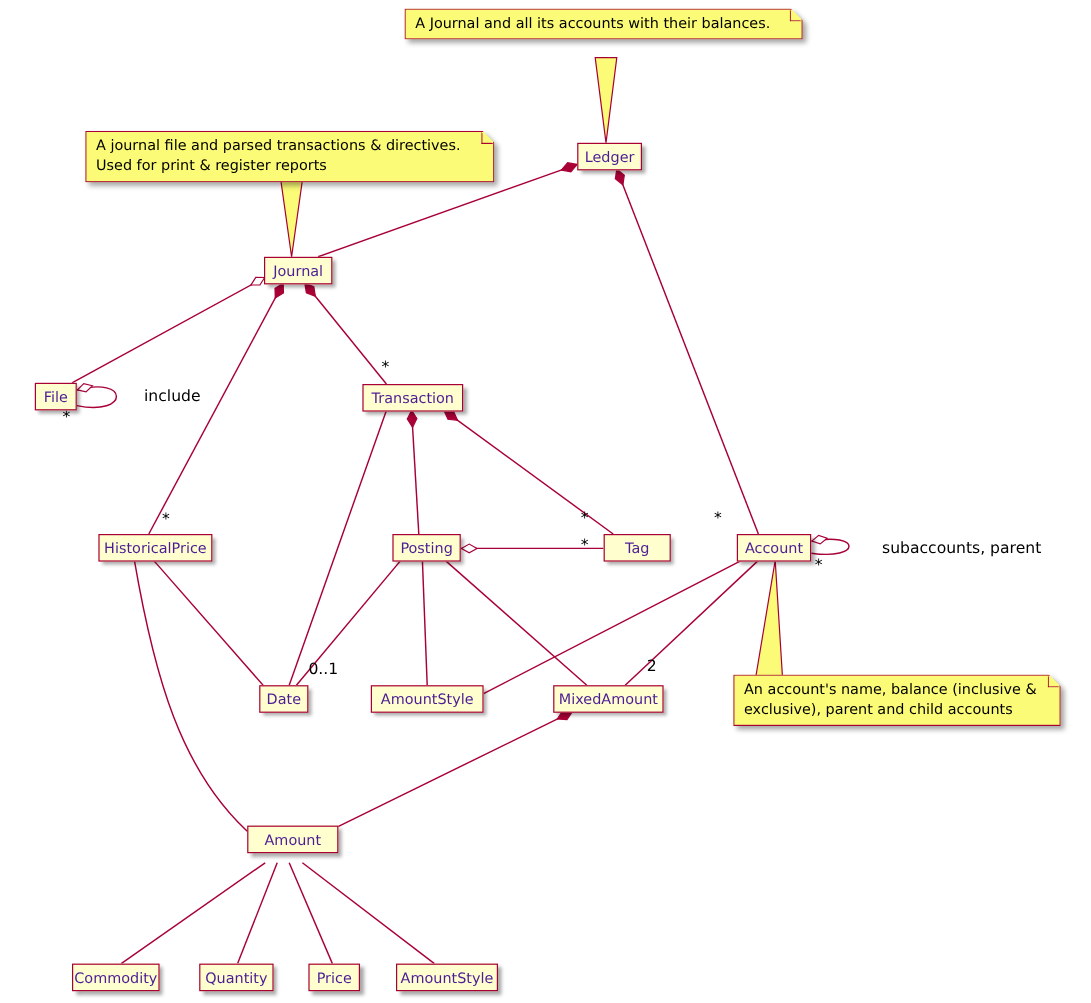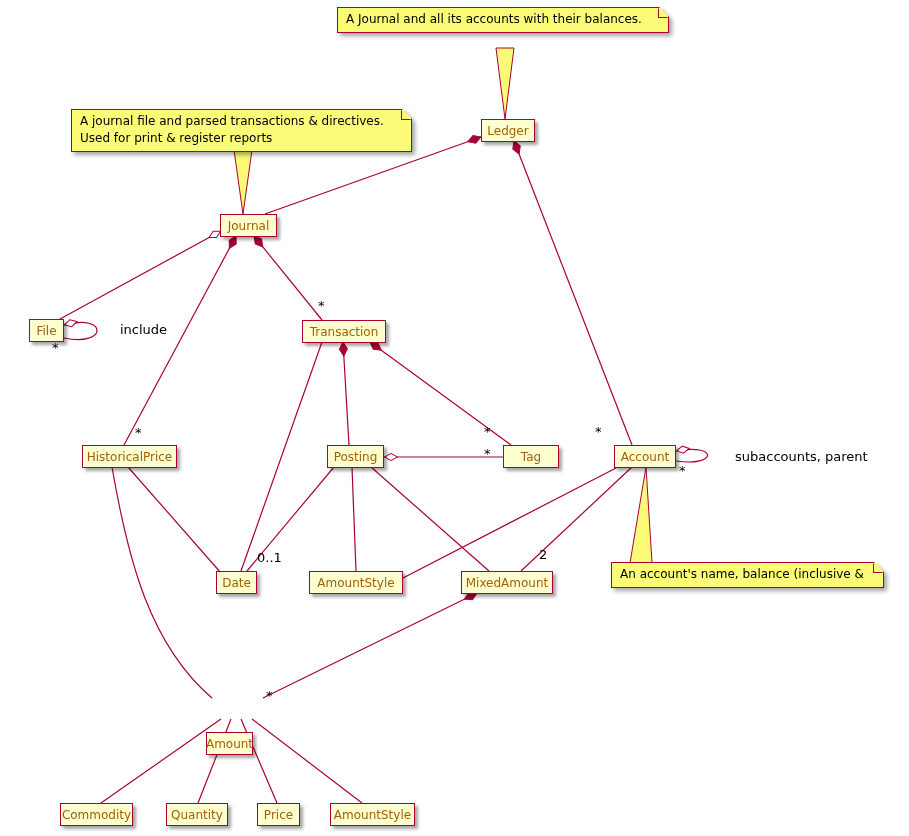--- a/index.html
+++ b/index.html
@@ -7,21 +7,21 @@
   .canvas { position:relative; width:909px; height:836px; overflow:hidden; background:#ffffff; }
   .edges { position:absolute; left:0; top:0; z-index:1; }
   .edges line, .edges path.edge { stroke:#A80036; stroke-width:1.2; fill:none; }
   .edges text { font-family:"DejaVu Sans", sans-serif; font-size:13px; fill:#000000; }
   .note-pointer { fill:#FBFB77; stroke:#A80036; stroke-width:1; }
 
   .uml-class {
     position:absolute; z-index:2; height:23px;
     background:#FEFECE; border:1.5px solid #A80036;
     box-shadow:3px 3px 3px rgba(0,0,0,0.35);
-    font-size:12px; color:#a16207;
+    font-size:12px; color:#4c1d95;
     display:flex; align-items:center; justify-content:center;
     white-space:nowrap;
   }
 
   .note-wrap { position:absolute; z-index:3; filter:drop-shadow(3px 3px 2px rgba(0,0,0,0.35)); }
   .note {
     position:relative; background:#FBFB77; border:1px solid #A80036;
     padding:3px 8px 4px 8px; font-size:12px; line-height:17px; color:#000;
     clip-path: polygon(0 0, calc(100% - 10px) 0, 100% 10px, 100% 100%, 0 100%);
   }
@@ -93,21 +93,21 @@
   <div class="uml-class" style="left:220px;top:214px;width:57px">Journal</div>
   <div class="uml-class" style="left:29px;top:319px;width:35px">File</div>
   <div class="uml-class" style="left:302px;top:320px;width:84px">Transaction</div>
   <div class="uml-class" style="left:82px;top:445px;width:95px">HistoricalPrice</div>
   <div class="uml-class" style="left:327px;top:445px;width:57px">Posting</div>
   <div class="uml-class" style="left:503px;top:445px;width:56px">Tag</div>
   <div class="uml-class" style="left:614px;top:445px;width:62px">Account</div>
   <div class="uml-class" style="left:216px;top:571px;width:41px">Date</div>
   <div class="uml-class" style="left:309px;top:571px;width:94px">AmountStyle</div>
   <div class="uml-class" style="left:461px;top:571px;width:92px">MixedAmount</div>
-  <div class="uml-class" style="left:206px;top:732px;width:47px">Amount</div>
+  <div class="uml-class" style="left:206px;top:688px;width:76px">Amount</div>
   <div class="uml-class" style="left:60px;top:803px;width:73px">Commodity</div>
   <div class="uml-class" style="left:166px;top:803px;width:62px">Quantity</div>
   <div class="uml-class" style="left:257px;top:803px;width:43px">Price</div>
   <div class="uml-class" style="left:330px;top:803px;width:85px">AmountStyle</div>
 
   <div class="note-wrap" style="left:337px;top:7px">
     <div class="note" style="width:332px">
       <div class="line">A Journal and all its accounts with their balances.</div>
       <div class="fold"></div>
     </div>
@@ -117,17 +117,18 @@
     <div class="note" style="width:341px">
       <div class="line">A journal file and parsed transactions &amp; directives.</div>
       <div class="line">Used for print &amp; register reports</div>
       <div class="fold"></div>
     </div>
   </div>
 
   <div class="note-wrap" style="left:611px;top:562px">
     <div class="note" style="width:273px">
       <div class="line">An account's name, balance (inclusive &amp;</div>
+      <div class="line">exclusive), parent and child accounts</div>
       <div class="fold"></div>
     </div>
   </div>
 
 </div>
 
 </body></html>

